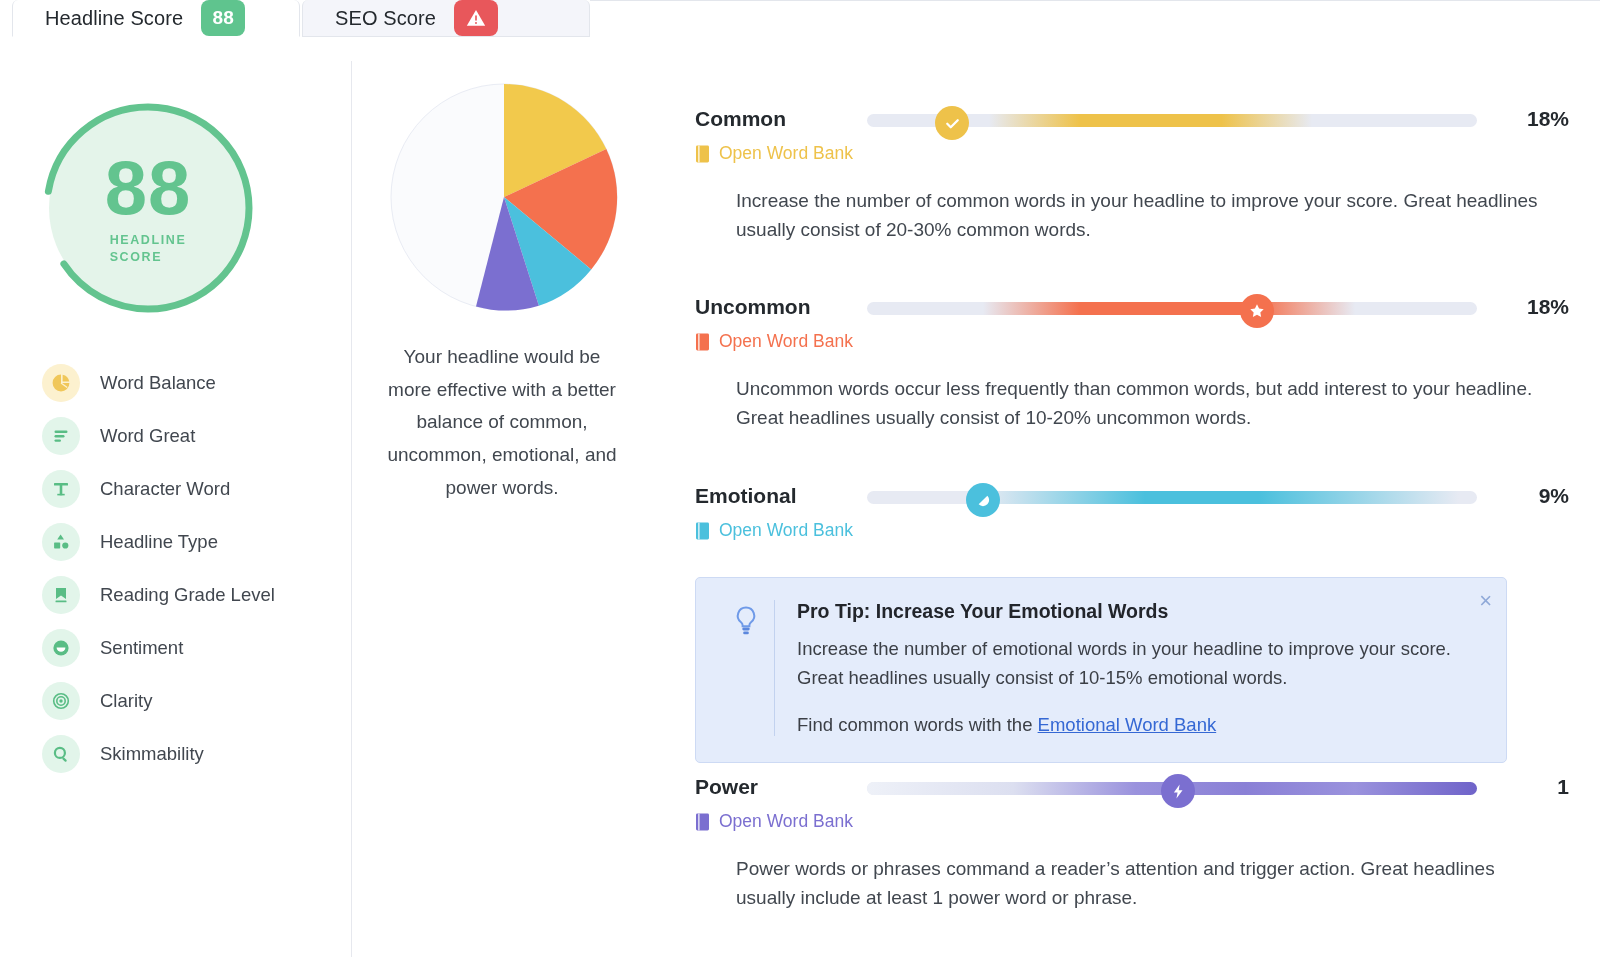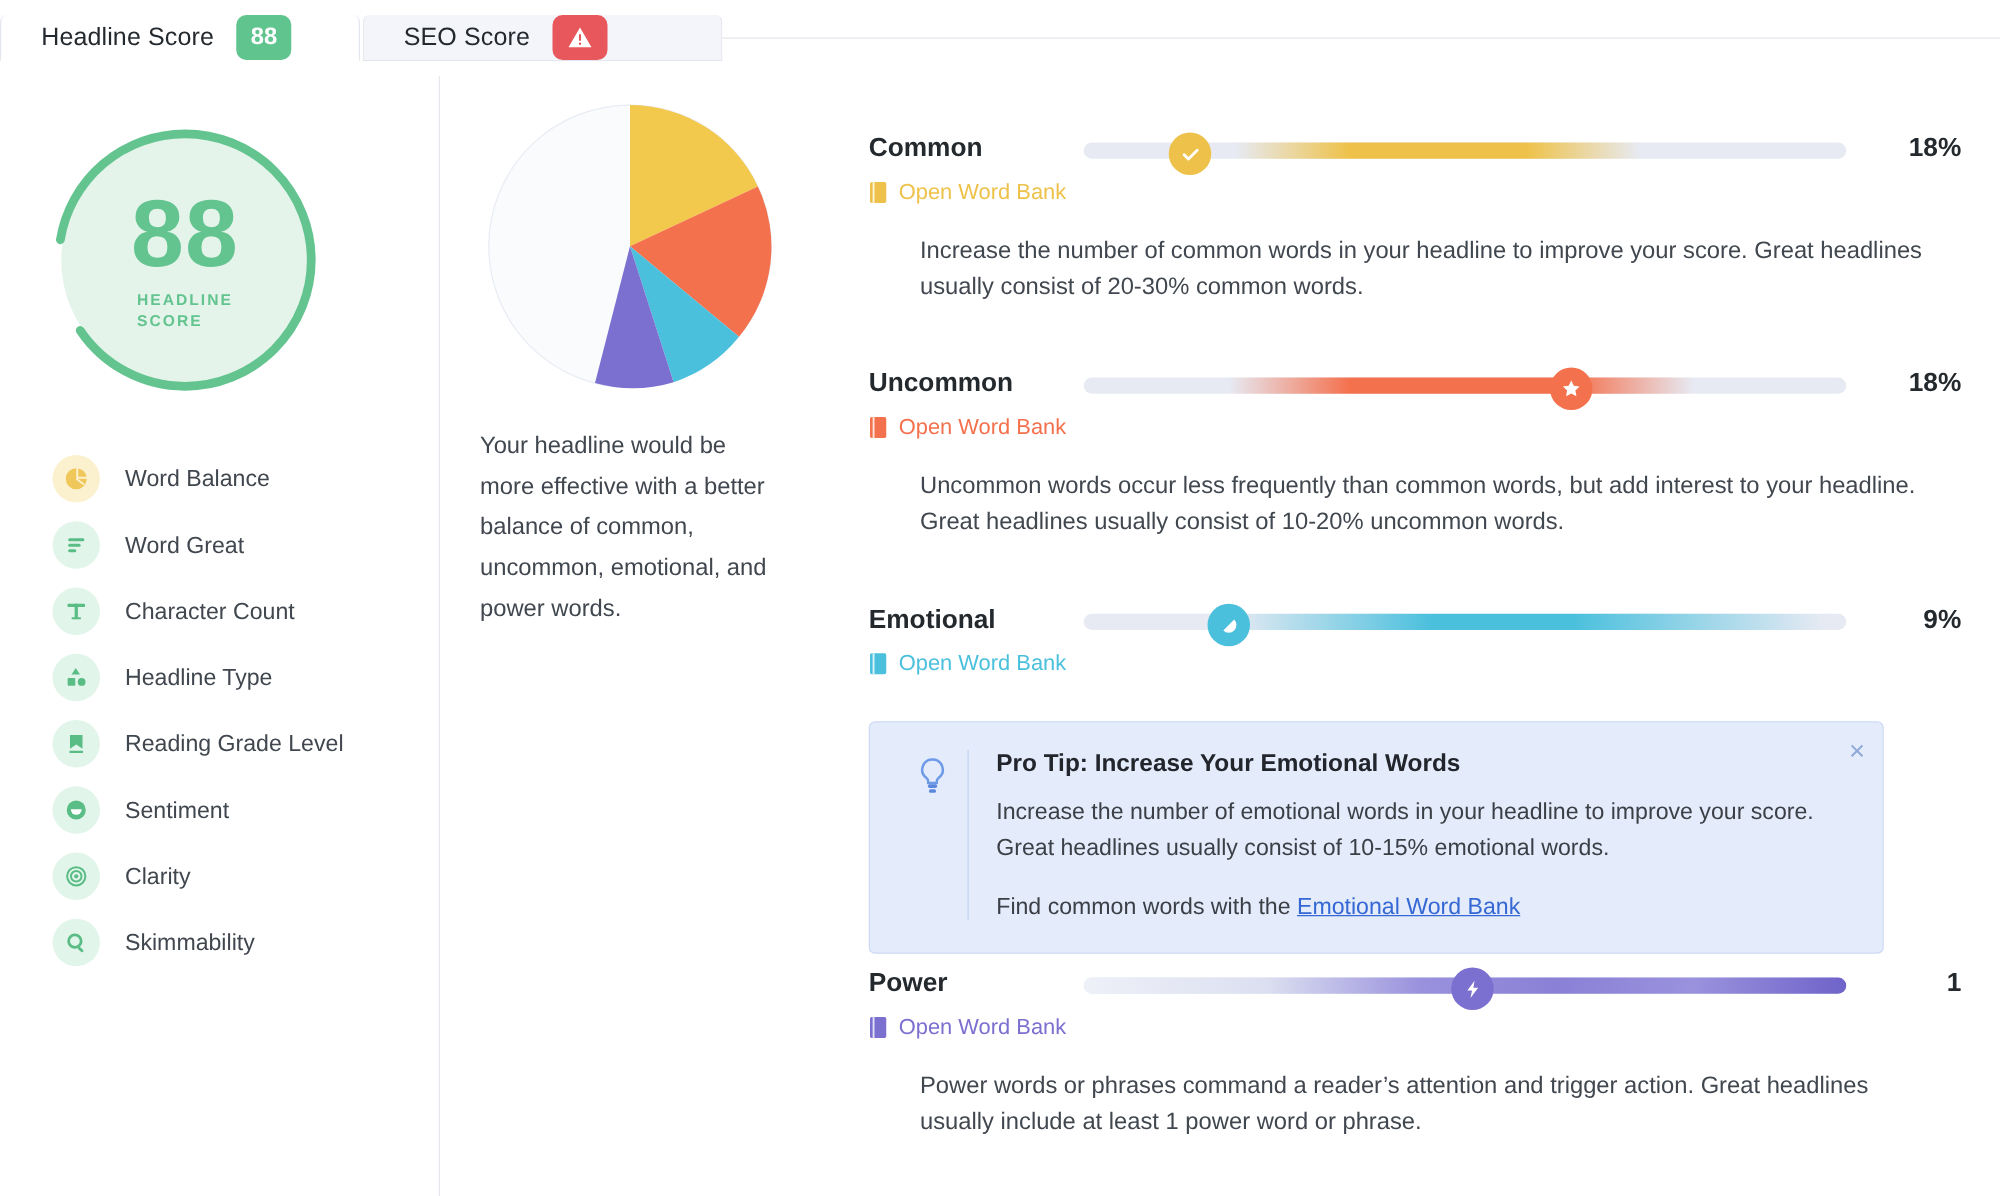--- a/index.html
+++ b/index.html
@@ -8,21 +8,21 @@
     background: #ffffff;
     font-family: "Liberation Sans", sans-serif;
     color: #3b3f46;
     overflow: hidden;
   }
   .app { position: relative; width: 1600px; height: 957px; }
 
   
   .tabbar {
     position: absolute; top: 0; left: 0; width: 1600px; height: 61px;
-    display: flex; align-items: center;
+    display: flex; align-items: flex-start; padding-left: 12px;
   }
   .tab {
     display: flex; align-items: center; gap: 18px;
     padding: 0 26px 0 32px;
     position: relative;
     cursor: pointer;
   }
   .tab-label { font-size: 20px; color: #24292e; letter-spacing: .1px; }
   .tab.active {
     background: #ffffff;
@@ -91,21 +91,21 @@
   }
   .metric-ico.green { background: #e2f5ea; }
   .metric-ico.yellow { background: #fcf1cf; }
   .metric-label { font-size: 18.5px; color: #41474f; }
 
   
   .midcol { position: absolute; top: 61px; left: 352px; width: 312px; height: 896px; }
   .pie-wrap { position: absolute; left: 32px; top: 20px; width: 240px; height: 232px; }
   .pie-note {
     position: absolute; left: 32px; top: 280px; width: 236px;
-    font-size: 19px; line-height: 1.72; color: #41474f;
+    font-size: 19px; line-height: 1.72; color: #41474f; text-align: center;
   }
 
   
   .rightcol { position: absolute; top: 61px; left: 664px; width: 936px; height: 896px; }
 
   .section { position: absolute; left: 31px; width: 874px; }
   .sec-head { display: flex; }
   .sec-title {
     font-size: 21px; font-weight: 700; color: #24292e;
     width: 172px; flex: 0 0 172px;
@@ -220,21 +220,21 @@
       </div>
 
       <div class="metric">
         <span class="metric-ico green">
           <svg width="20" height="20" viewBox="0 0 20 20">
             <rect x="3" y="4" width="14" height="2.6" rx=".6" fill="#59bd85"></rect>
             <rect x="8.7" y="4" width="2.6" height="12.3" fill="#59bd85"></rect>
             <rect x="6.3" y="14.8" width="7.4" height="1.6" fill="#59bd85"></rect>
           </svg>
         </span>
-        <span class="metric-label">Character Count</span>
+        <span class="metric-label">Character Word</span>
       </div>
 
       <div class="metric">
         <span class="metric-ico green">
           <svg width="20" height="20" viewBox="0 0 20 20">
             <path d="M9.6 2.4 13 7.6H6.2z" fill="#59bd85"></path>
             <rect x="3.1" y="10.4" width="6.1" height="6.1" rx=".7" fill="#59bd85"></rect>
             <circle cx="14.3" cy="13.5" r="3.1" fill="#59bd85"></circle>
           </svg>
         </span>

